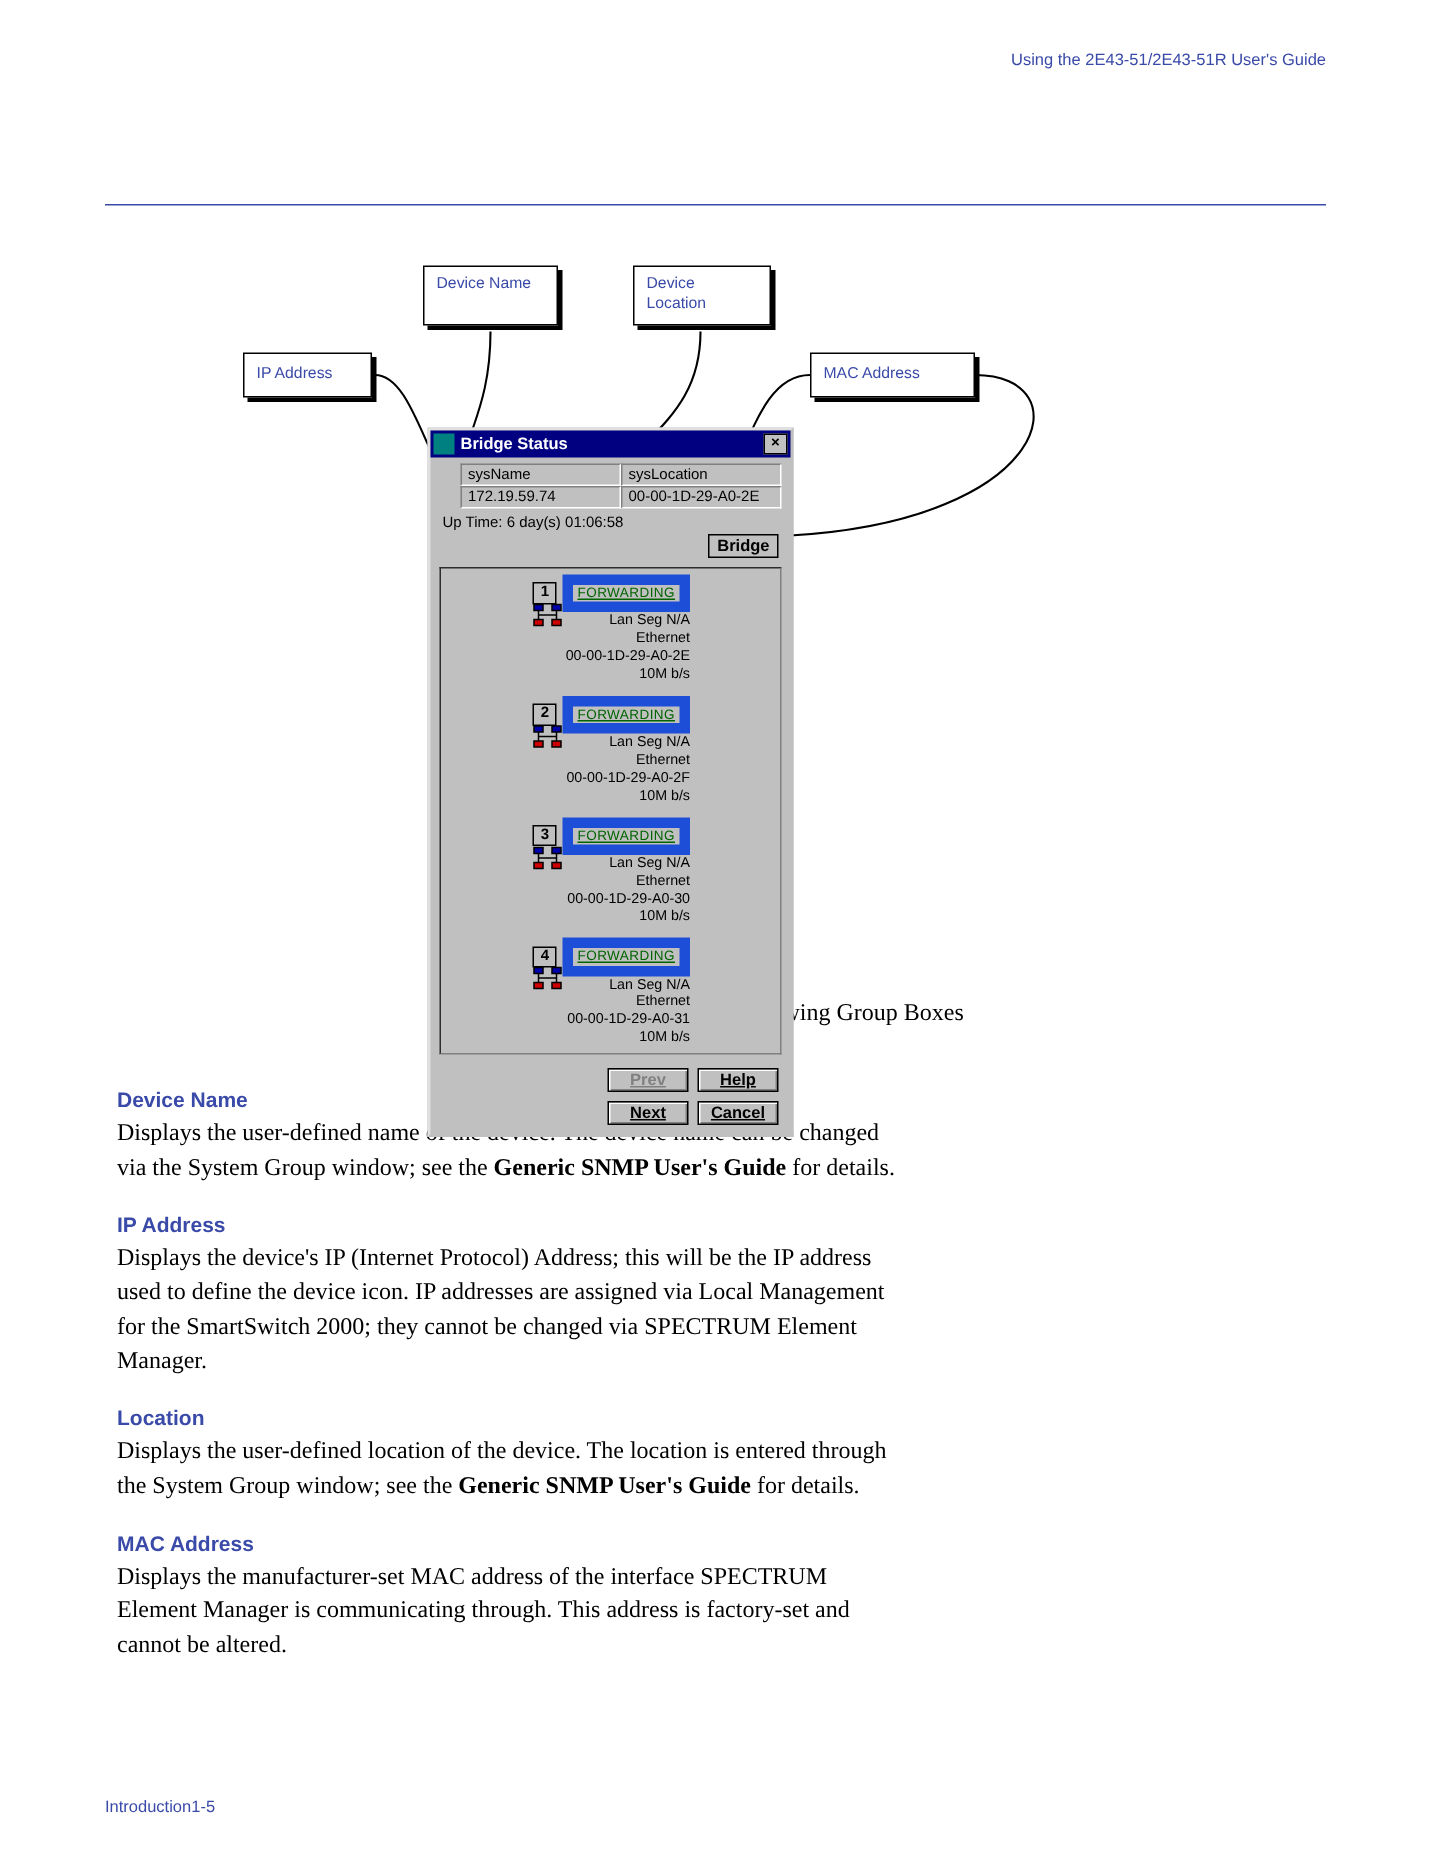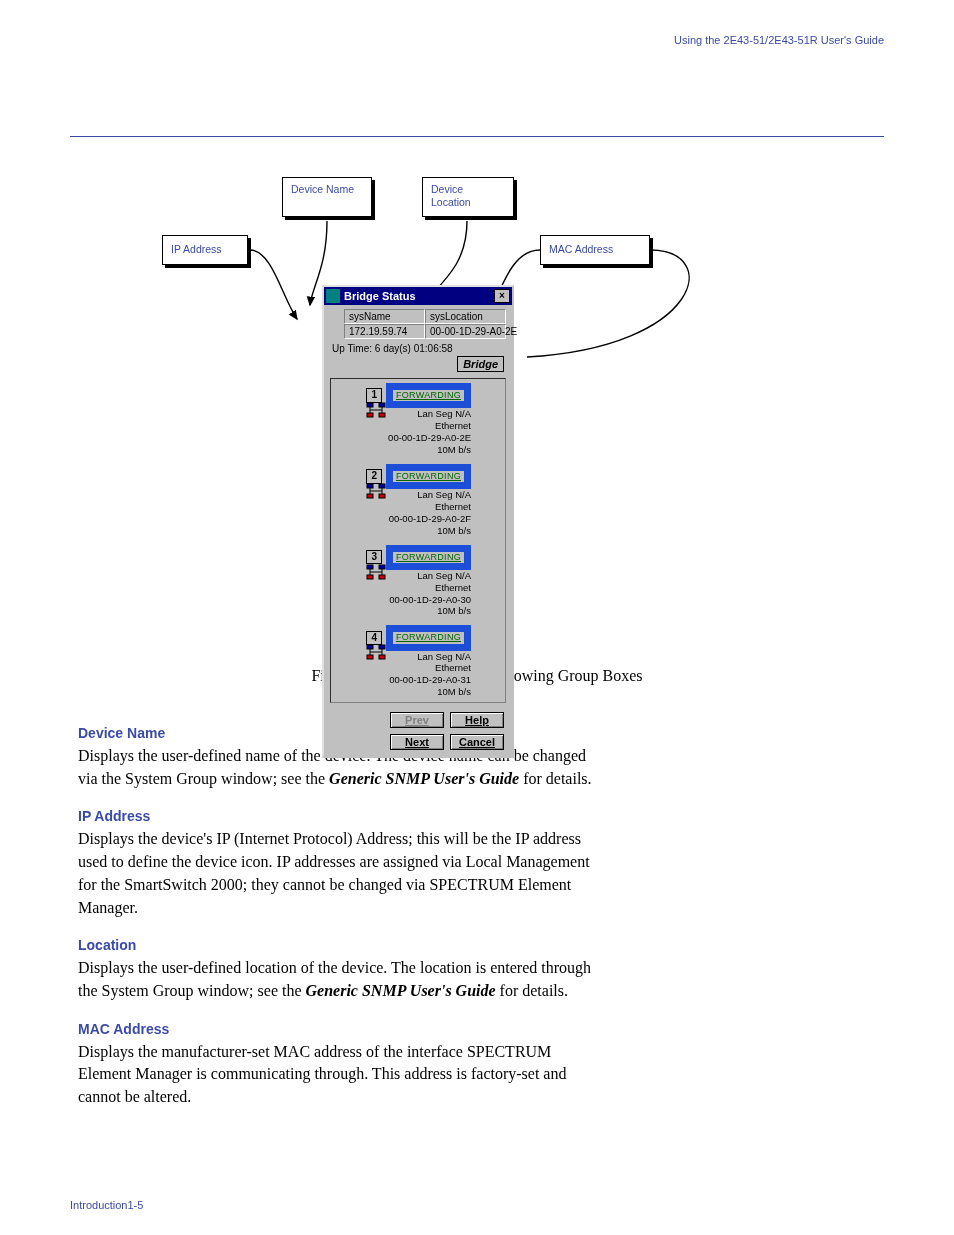--- a/index.html
+++ b/index.html
@@ -58,28 +58,27 @@
     position: absolute;
     left: 0; top: 0;
     width: 630px; height: 200px;
     pointer-events: none;
   }
   
   .win {
     position: absolute;
     left: 123px;
     top: 108px;
-    width: 192px;
+    width: 244px;
     border: 2px solid #c0c0c0;
     border-top-color: #e0e0e0;
     border-left-color: #e0e0e0;
     font-family: "MS Sans Serif", Arial, sans-serif;
     font-size: 10px;
     background: #c0c0c0;
-    margin-left: 37px;
   }
   .titlebar {
     background: #000080;
     color: #fff;
     display: flex;
     align-items: center;
     height: 18px;
     font-weight: bold;
     font-size: 11px;
     padding: 0 2px;
@@ -125,21 +124,20 @@
     padding: 0 8px 4px 0;
     margin-top: -2px;
   }
   .bridge-label span {
     display: inline-block;
     border: 1px solid #000;
     background: #c0c0c0;
     padding: 1px 5px;
     font-weight: bold;
     font-size: 11px;
-    font-style: italic;
   }
   .ports-area {
     border: 1px inset #808080;
     margin: 2px 6px 6px 6px;
     padding: 4px 2px;
     display: flex;
     flex-wrap: wrap;
     justify-content: space-around;
     row-gap: 8px;
   }
@@ -205,21 +203,21 @@
     font-family: Arial, Helvetica, sans-serif;
     font-size: 14px;
     color: #3a4aa8;
     font-weight: bold;
     margin: 18px 0 4px 0;
   }
   .def-body {
     line-height: 1.42;
     margin: 0 0 14px 0;
   }
-  .it { font-style: italic; font-weight: bold; margin-top: 44px; }
+  .it { font-weight: bold; margin-top: 44px; }
   .footer {
     font-family: Arial, Helvetica, sans-serif;
     color: #3a4aa8;
     font-size: 11px;
     margin-top: 90px;
     display: flex;
     justify-content: flex-start;
   }
 </style>
 </head>

